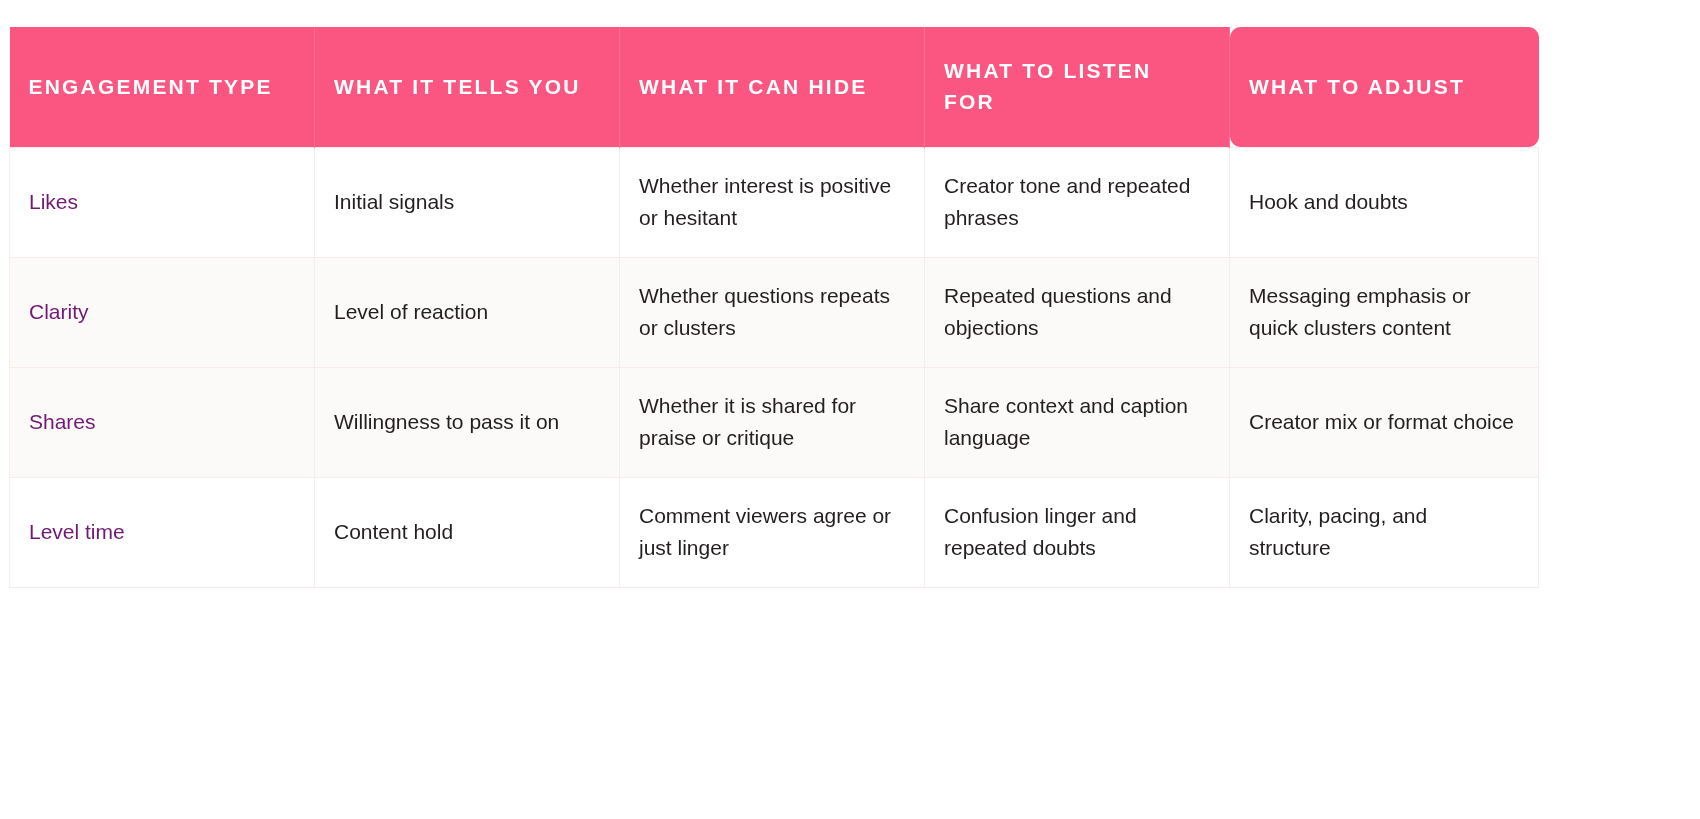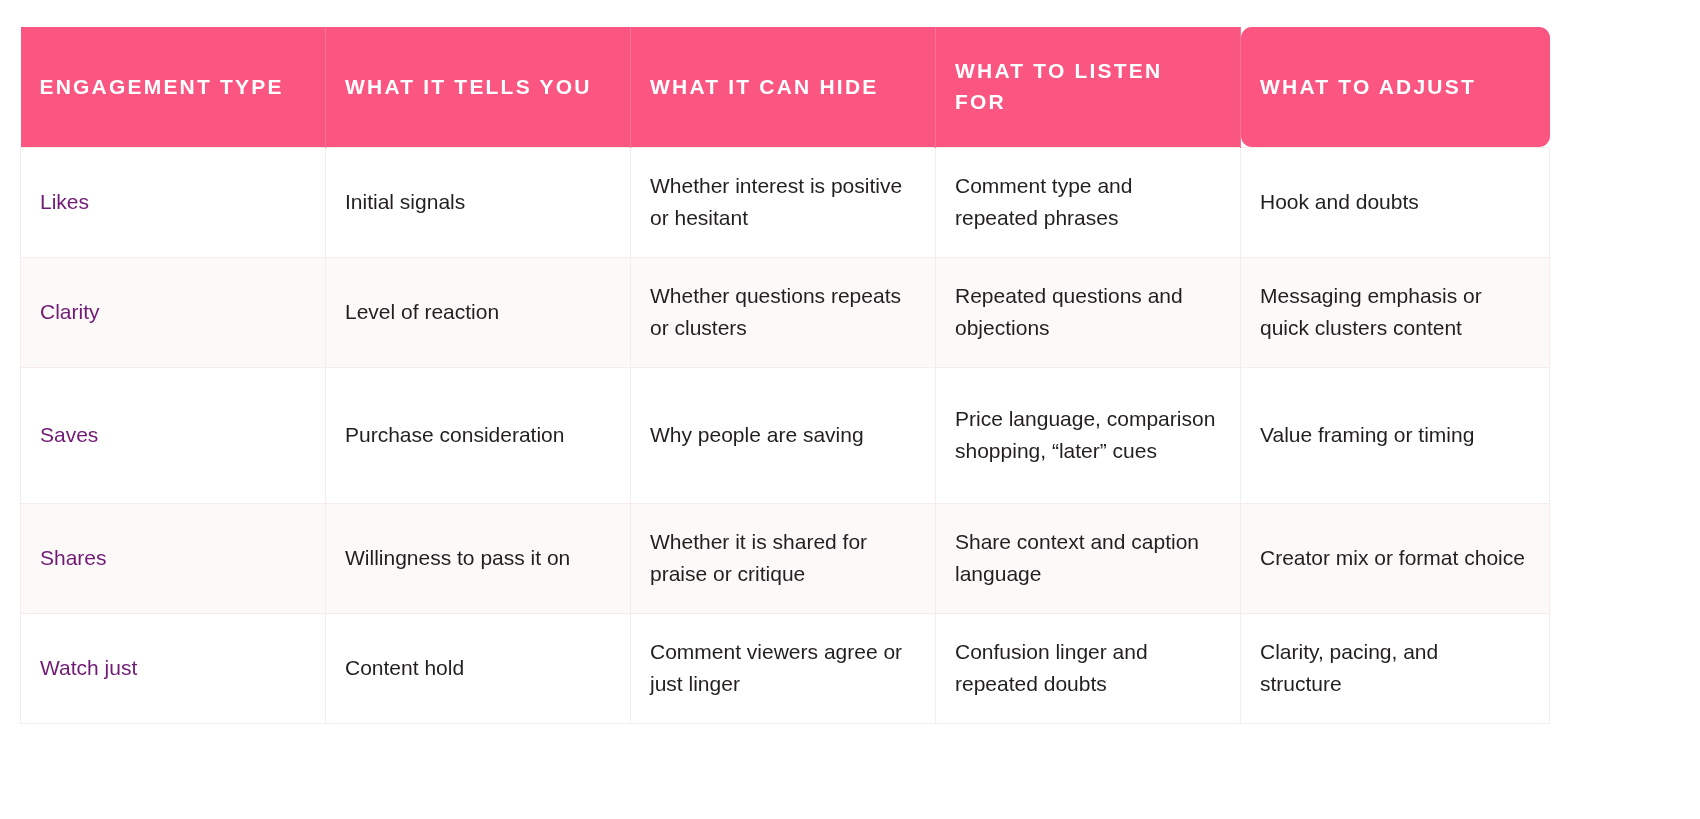--- a/index.html
+++ b/index.html
@@ -17,21 +17,21 @@
 
   .page {
     position: relative;
     width: 1700px;
     height: 819px;
     box-sizing: border-box;
   }
 
   .table-wrap {
     position: absolute;
-    left: 20px;
+    left: 9px;
     top: 27px;
     width: 1529px;
   }
 
   table.engagement-table {
     width: 1529px;
     border-collapse: collapse;
     table-layout: fixed;
   }
 
@@ -114,46 +114,39 @@
           <th>What it can hide</th>
           <th>What to listen for</th>
           <th>What to adjust</th>
         </tr>
       </thead>
       <tbody>
         <tr class="row-plain h-short">
           <td class="cell-type">Likes</td>
           <td>Initial signals</td>
           <td>Whether interest is positive or hesitant</td>
-          <td>Comment type and repeated phrases</td>
+          <td>Creator tone and repeated phrases</td>
           <td>Hook and doubts</td>
         </tr>
         <tr class="row-alt h-short">
           <td class="cell-type">Clarity</td>
           <td>Level of reaction</td>
           <td>Whether questions repeats or clusters</td>
           <td>Repeated questions and objections</td>
           <td>Messaging emphasis or quick clusters content</td>
         </tr>
-        <tr class="row-plain h-tall">
-          <td class="cell-type">Saves</td>
-          <td>Purchase consideration</td>
-          <td>Why people are saving</td>
-          <td>Price language, comparison shopping, “later” cues</td>
-          <td>Value framing or timing</td>
-        </tr>
         <tr class="row-alt h-short">
           <td class="cell-type">Shares</td>
           <td>Willingness to pass it on</td>
           <td>Whether it is shared for praise or critique</td>
           <td>Share context and caption language</td>
           <td>Creator mix or format choice</td>
         </tr>
         <tr class="row-plain h-short">
-          <td class="cell-type">Watch just</td>
+          <td class="cell-type">Level time</td>
           <td>Content hold</td>
           <td>Comment viewers agree or just linger</td>
           <td>Confusion linger and repeated doubts</td>
           <td>Clarity, pacing, and structure</td>
         </tr>
       </tbody>
     </table>
   </div>
 </div>
 

